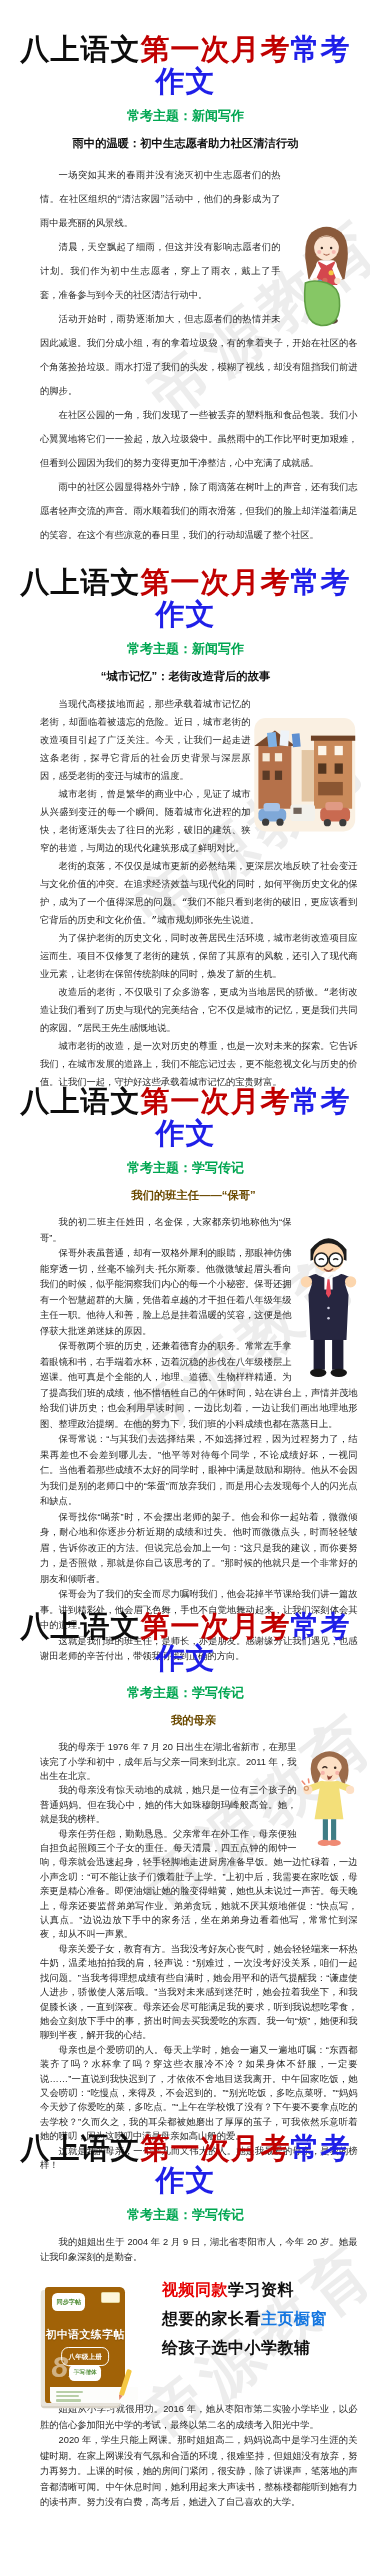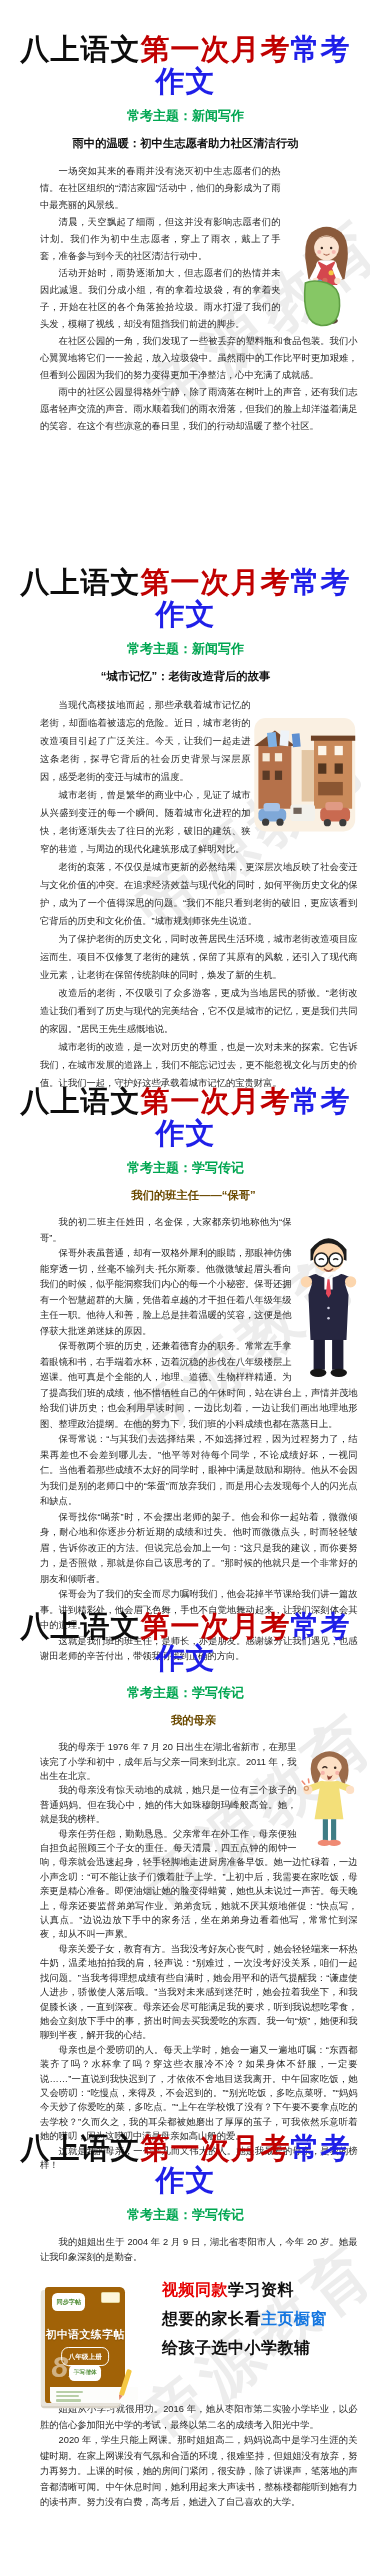--- a/index.html
+++ b/index.html
@@ -12,22 +12,22 @@
   .hdr{margin:12px;text-align:center;font-family:"Liberation Serif",serif;
        font-weight:900;font-size:29px;line-height:32px;letter-spacing:1px;}
   .hdr .hb{color:#0d0d0d;}
   .hdr .hr{color:#c00000;}
   .hdr .hl{color:#1f1fe8;}
   .theme{margin-top:8.2px;text-align:center;font-family:"Liberation Serif",serif;
          font-weight:bold;font-size:13px;line-height:13.4px;color:#00a651;}
   .etitle{margin:15px 0 0 0;text-align:center;font-weight:bold;font-size:11.3px;line-height:12.4px;color:#111;}
   .etitle.brown{color:#6b4a00;padding-left:16px;}
   .body{margin:13.4px 13.4px 0 40px;font-size:9.3px;text-align:justify;}
-  .lh38{line-height:17px;}
-  .lh35{line-height:18px;}
+  .lh38{line-height:24px;font-family:Liberation Serif, serif;}
+  .lh35{line-height:18px;font-family:Liberation Mono, monospace;}
   .lh30{line-height:15.5px;}
   .lh28{line-height:14.4px;}
   .body p{margin:0;text-indent:2em;}
   .fl{float:right;display:flex;align-items:flex-end;justify-content:flex-end;}
   
   .ad{display:flex;align-items:flex-start;margin:5.2px 0 6.2px 0;height:125px;}
   .book{position:relative;width:96px;height:123px;flex:0 0 auto;}
   .bk-cover{position:absolute;left:5.2px;top:0;width:80px;height:116px;background:#a16207;
             border-radius:3.1px 5.2px 5.2px 3.1px;box-shadow:-4.1px 3.1px 0 #e8e4dc, -4.1px 5.2px 0 #d8d2c6;margin-top:16px;}
   .bk-logo{position:absolute;left:7.2px;top:6.2px;background:#fff;border-radius:5.2px;

